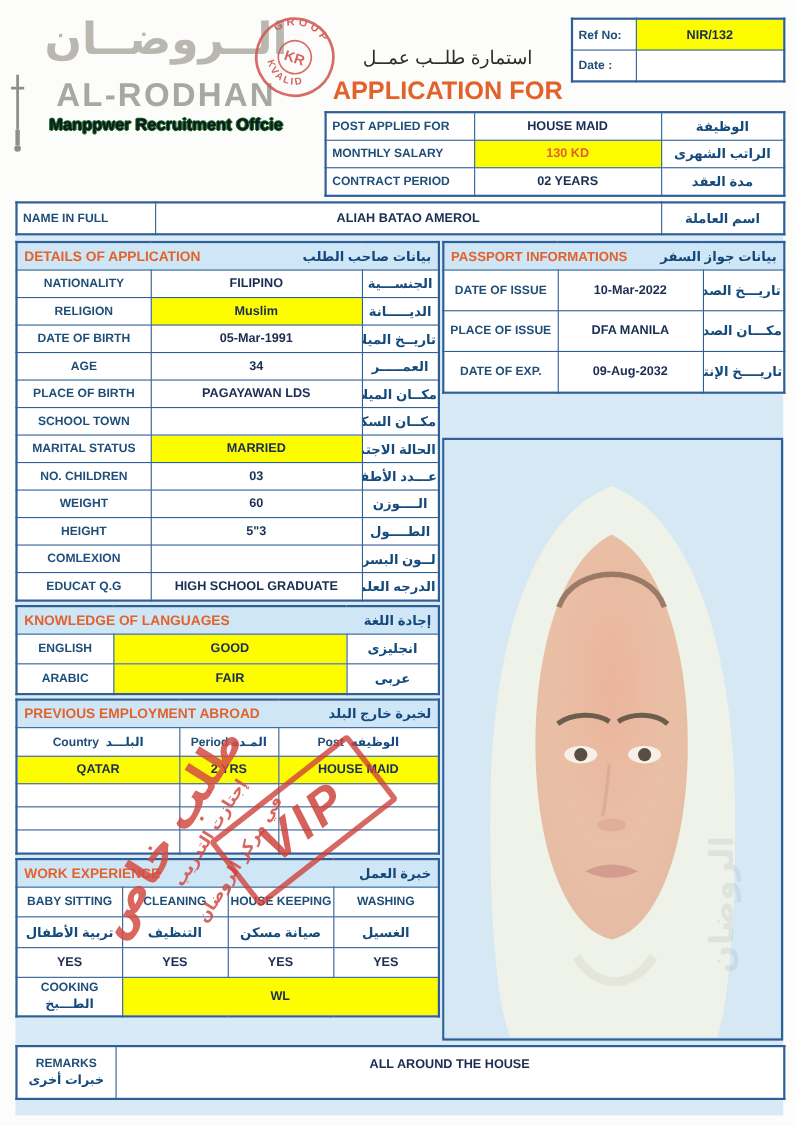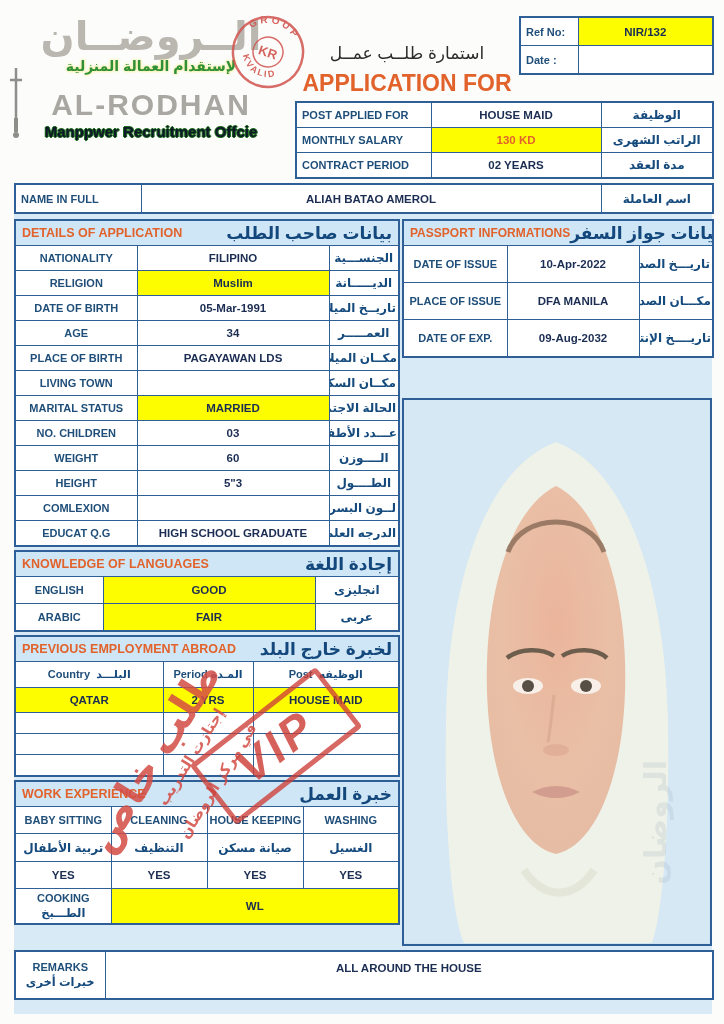--- a/index.html
+++ b/index.html
@@ -13,21 +13,21 @@
   .lab{font-weight:bold;color:#1f4e79;font-size:11px;text-align:center;}
   .labL{text-align:left;padding-left:5px;}
   .val{font-weight:bold;color:#1b2d52;font-size:11.5px;text-align:center;}
   .ar{font-weight:bold;color:#154a7d;font-size:12px;text-align:center;direction:rtl;}
   .yellow{background:#fdfd00;}
   .orangetx{color:#e2622b;}
 
   .sectcell{background:#cfe6f6;padding:0;}
   .sect{display:flex;justify-content:space-between;align-items:center;padding:0 6px;height:100%;}
   .sect .en{color:#e2622b;font-weight:bold;font-size:12.5px;}
-  .sect .ar2{color:#14487c;font-weight:bold;font-size:17px;direction:rtl;} tr.h24>td{height:24px;} tr.h20>td{height:20px;}
+  .sect .ar2{color:#14487c;font-weight:bold;font-size:12px;direction:rtl;} tr.h24>td{height:24px;} tr.h20>td{height:20px;}
   tr.h25>td{height:25px;} tr.h26>td{height:26px;} tr.h27>td{height:27px;} tr.h34>td{height:34px;} tr.h36>td{height:36px;}
 
   
   .logo{position:absolute;left:6px;top:8px;width:290px;text-align:center;}
   .logo-ar{font-size:40px;font-weight:bold;color:#b9b7b0;direction:rtl;line-height:1;margin-top:8px;}
   .logo-sub{font-size:14px;font-weight:bold;color:#2f8f3b;direction:rtl;margin-top:2px;
             text-shadow:0 0 3px #f3e74a;}
   .logo-en{font-size:30px;font-weight:bold;color:#a9a7a1;letter-spacing:2px;margin-top:14px;}
   .logo-tag{font-size:15px;font-weight:bold;color:#0f172a;margin-top:1px;
             text-shadow:-1px 0 #1d6b1d,1px 0 #1d6b1d,0 -1px #1d6b1d,0 1px #1d6b1d;}
@@ -53,21 +53,20 @@
   .cooklab{line-height:1.25;}
 </style>
 </head>
 <body>
 
 <div class="page">
   <div class="formbg"></div>
 
   <div class="logo">
     <div class="logo-ar">الــروضــان</div>
-    <div class="logo-sub">لإستقدام العمالة المنزلية</div>
     <div class="logo-en">AL-RODHAN</div>
     <div class="logo-tag">Manppwer Recruitment Offcie</div>
   </div>
 
   <svg class="sword" width="16" height="74" viewBox="0 0 16 74">
     <line x1="8" y1="2" x2="8" y2="52" stroke="#8f8f8a" stroke-width="2.5"></line>
     <line x1="2" y1="14" x2="14" y2="14" stroke="#8f8f8a" stroke-width="2.5"></line>
     <rect x="6" y="52" width="4" height="14" fill="#8f8f8a"></rect>
     <circle cx="8" cy="69" r="3" fill="#8f8f8a"></circle>
   </svg>
@@ -191,21 +190,21 @@
             <td class="lab">AGE</td>
             <td class="val">34</td>
             <td class="ar">العمـــــر</td>
           </tr>
       <tr class="h24">
             <td class="lab">PLACE OF BIRTH</td>
             <td class="val">PAGAYAWAN LDS</td>
             <td class="ar">مكــان الميلاد</td>
           </tr>
       <tr class="h24">
-            <td class="lab">LIVING TOWN</td>
+            <td class="lab">SCHOOL TOWN</td>
             <td class="val"></td>
             <td class="ar">مكــان السكن</td>
           </tr>
       <tr class="h24">
             <td class="lab">MARITAL STATUS</td>
             <td class="val yellow">MARRIED</td>
             <td class="ar">الحالة الاجتماعية</td>
           </tr>
       <tr class="h24">
             <td class="lab">NO. CHILDREN</td>
@@ -361,21 +360,21 @@
         <tr class="h24">
           <td class="sectcell" colspan="3">
             <div class="sect">
       <span class="en" style="font-size:12px">PASSPORT INFORMATIONS</span>
       <span class="ar2">بيانات جواز السفر</span>
             </div>
           </td>
         </tr>
     <tr class="h36">
           <td class="lab">DATE OF ISSUE</td>
-          <td class="val">10-Apr-2022</td>
+          <td class="val">10-Mar-2022</td>
           <td class="ar">تاريـــخ الصدور</td>
         </tr>
     <tr class="h36">
           <td class="lab">PLACE OF ISSUE</td>
           <td class="val">DFA MANILA</td>
           <td class="ar">مكـــان الصدور</td>
         </tr>
     <tr class="h36">
           <td class="lab">DATE OF EXP.</td>
           <td class="val">09-Aug-2032</td>

